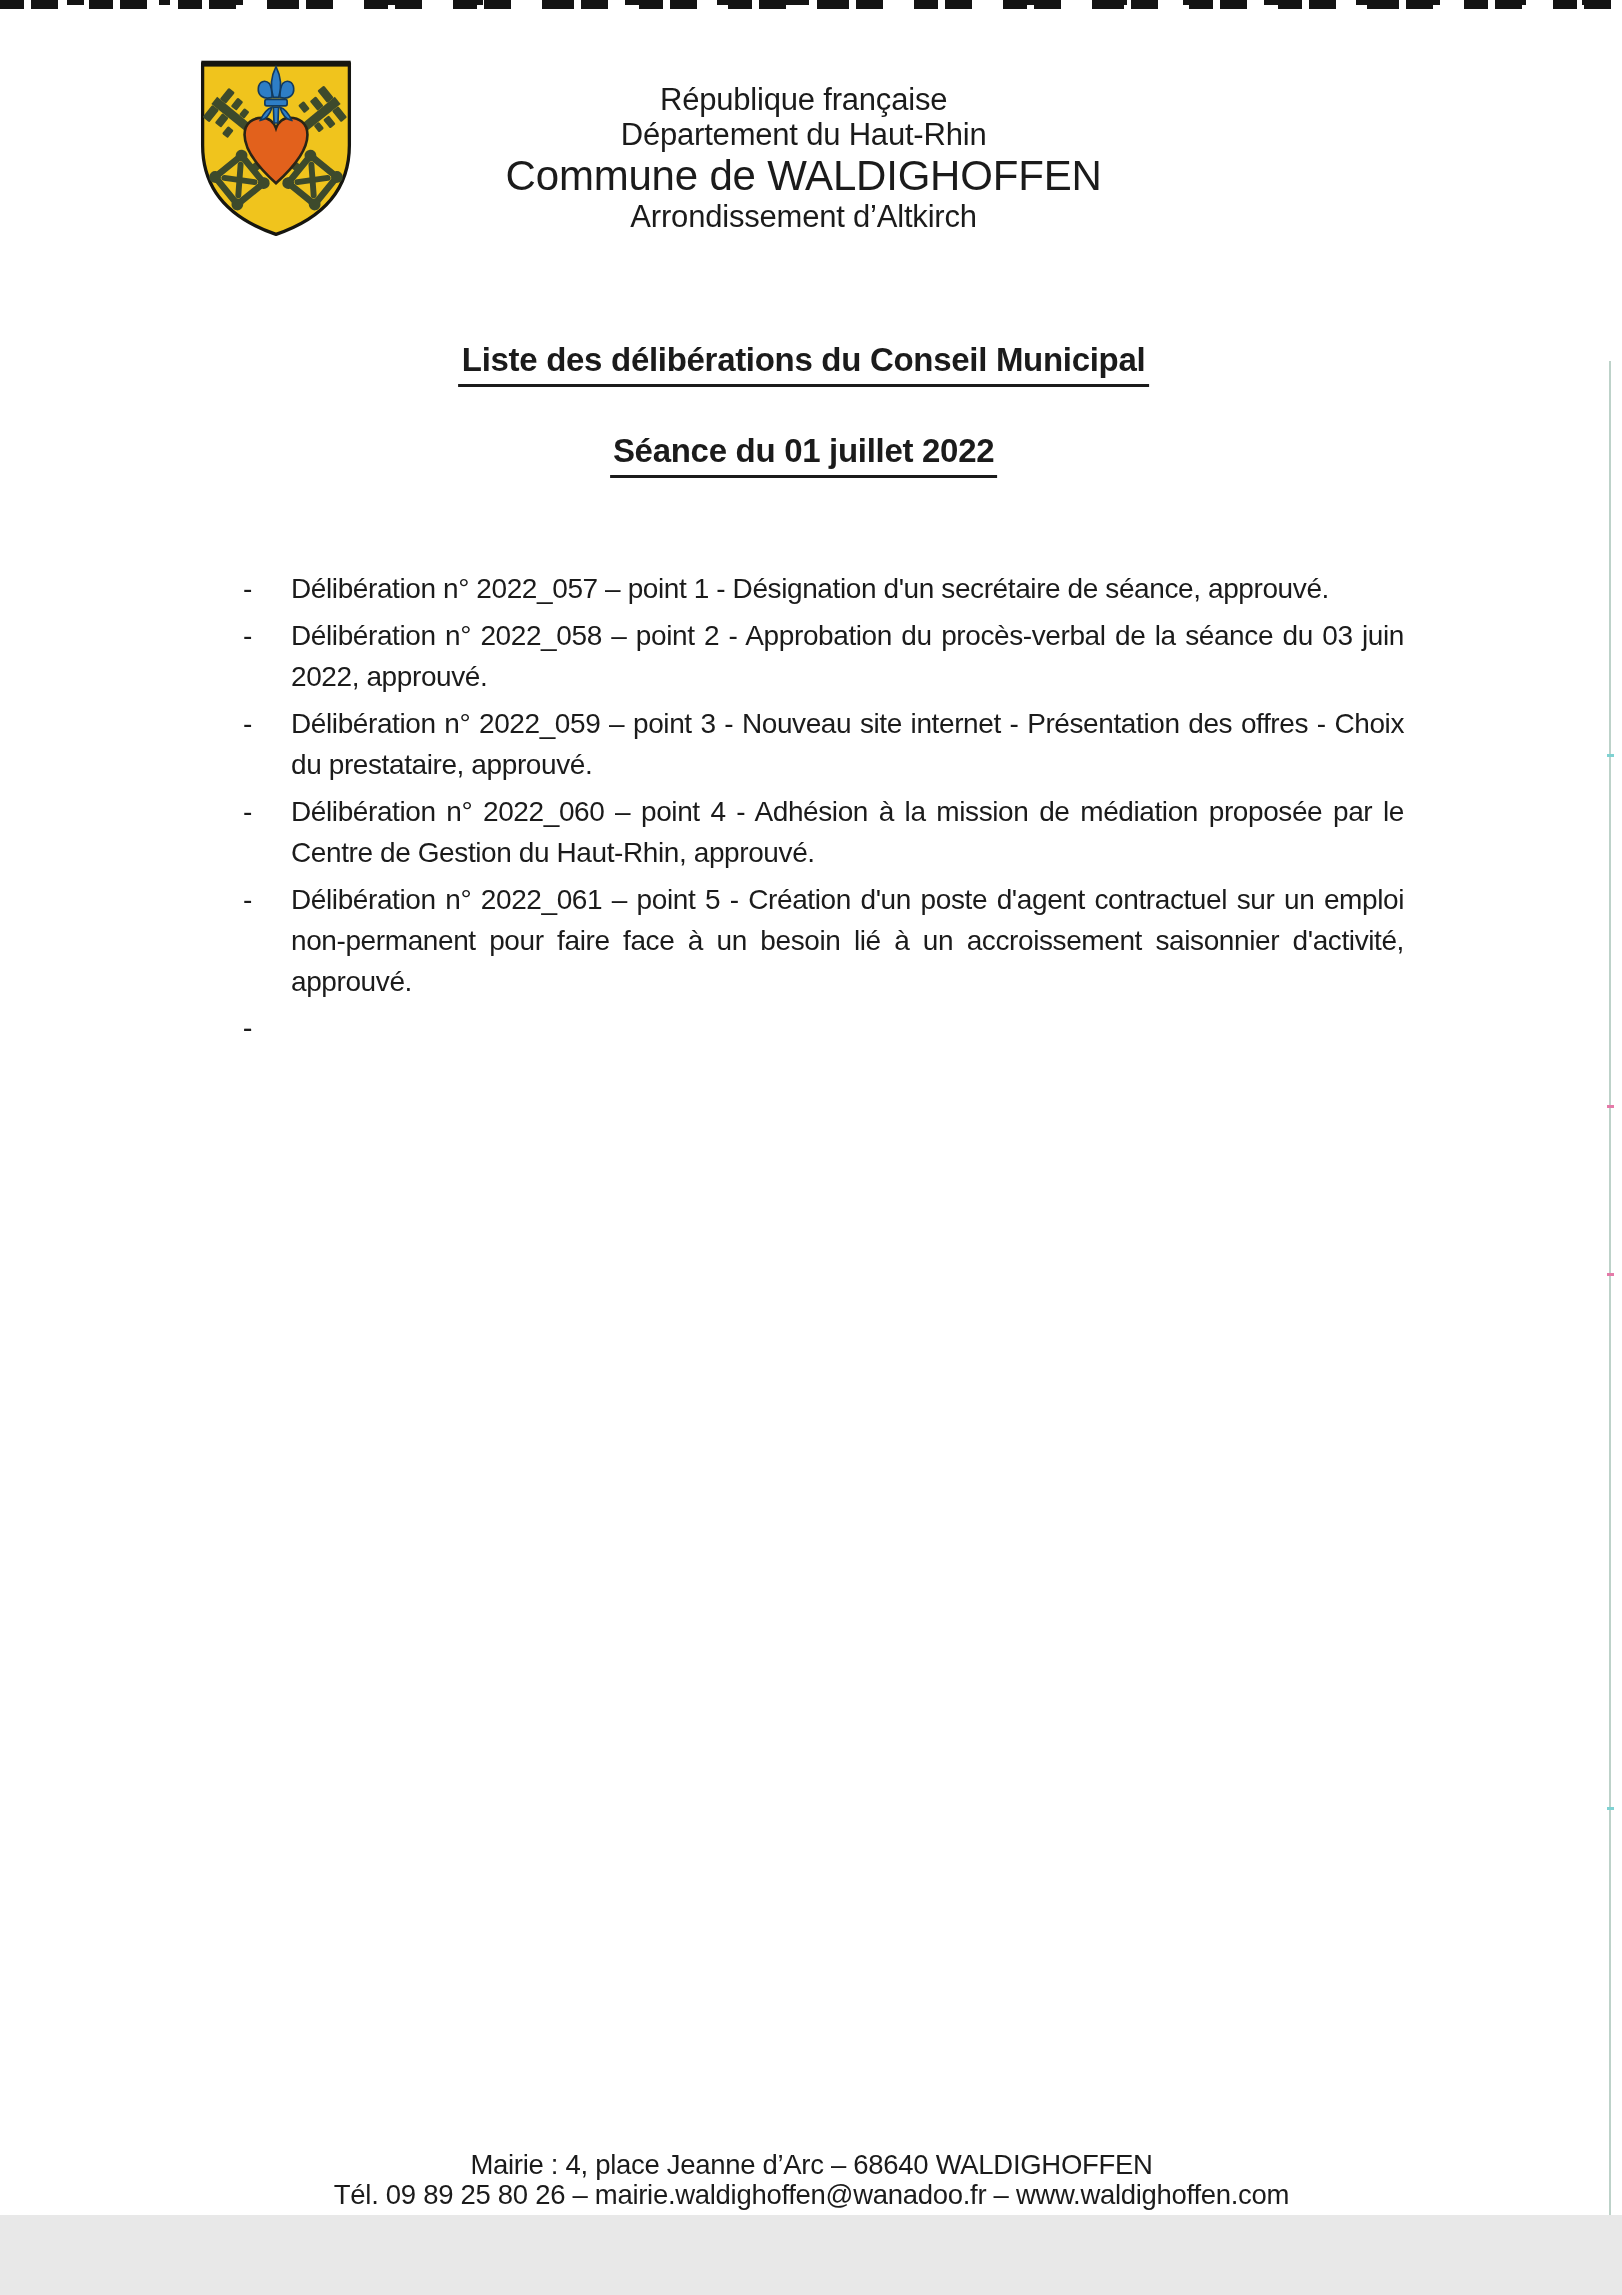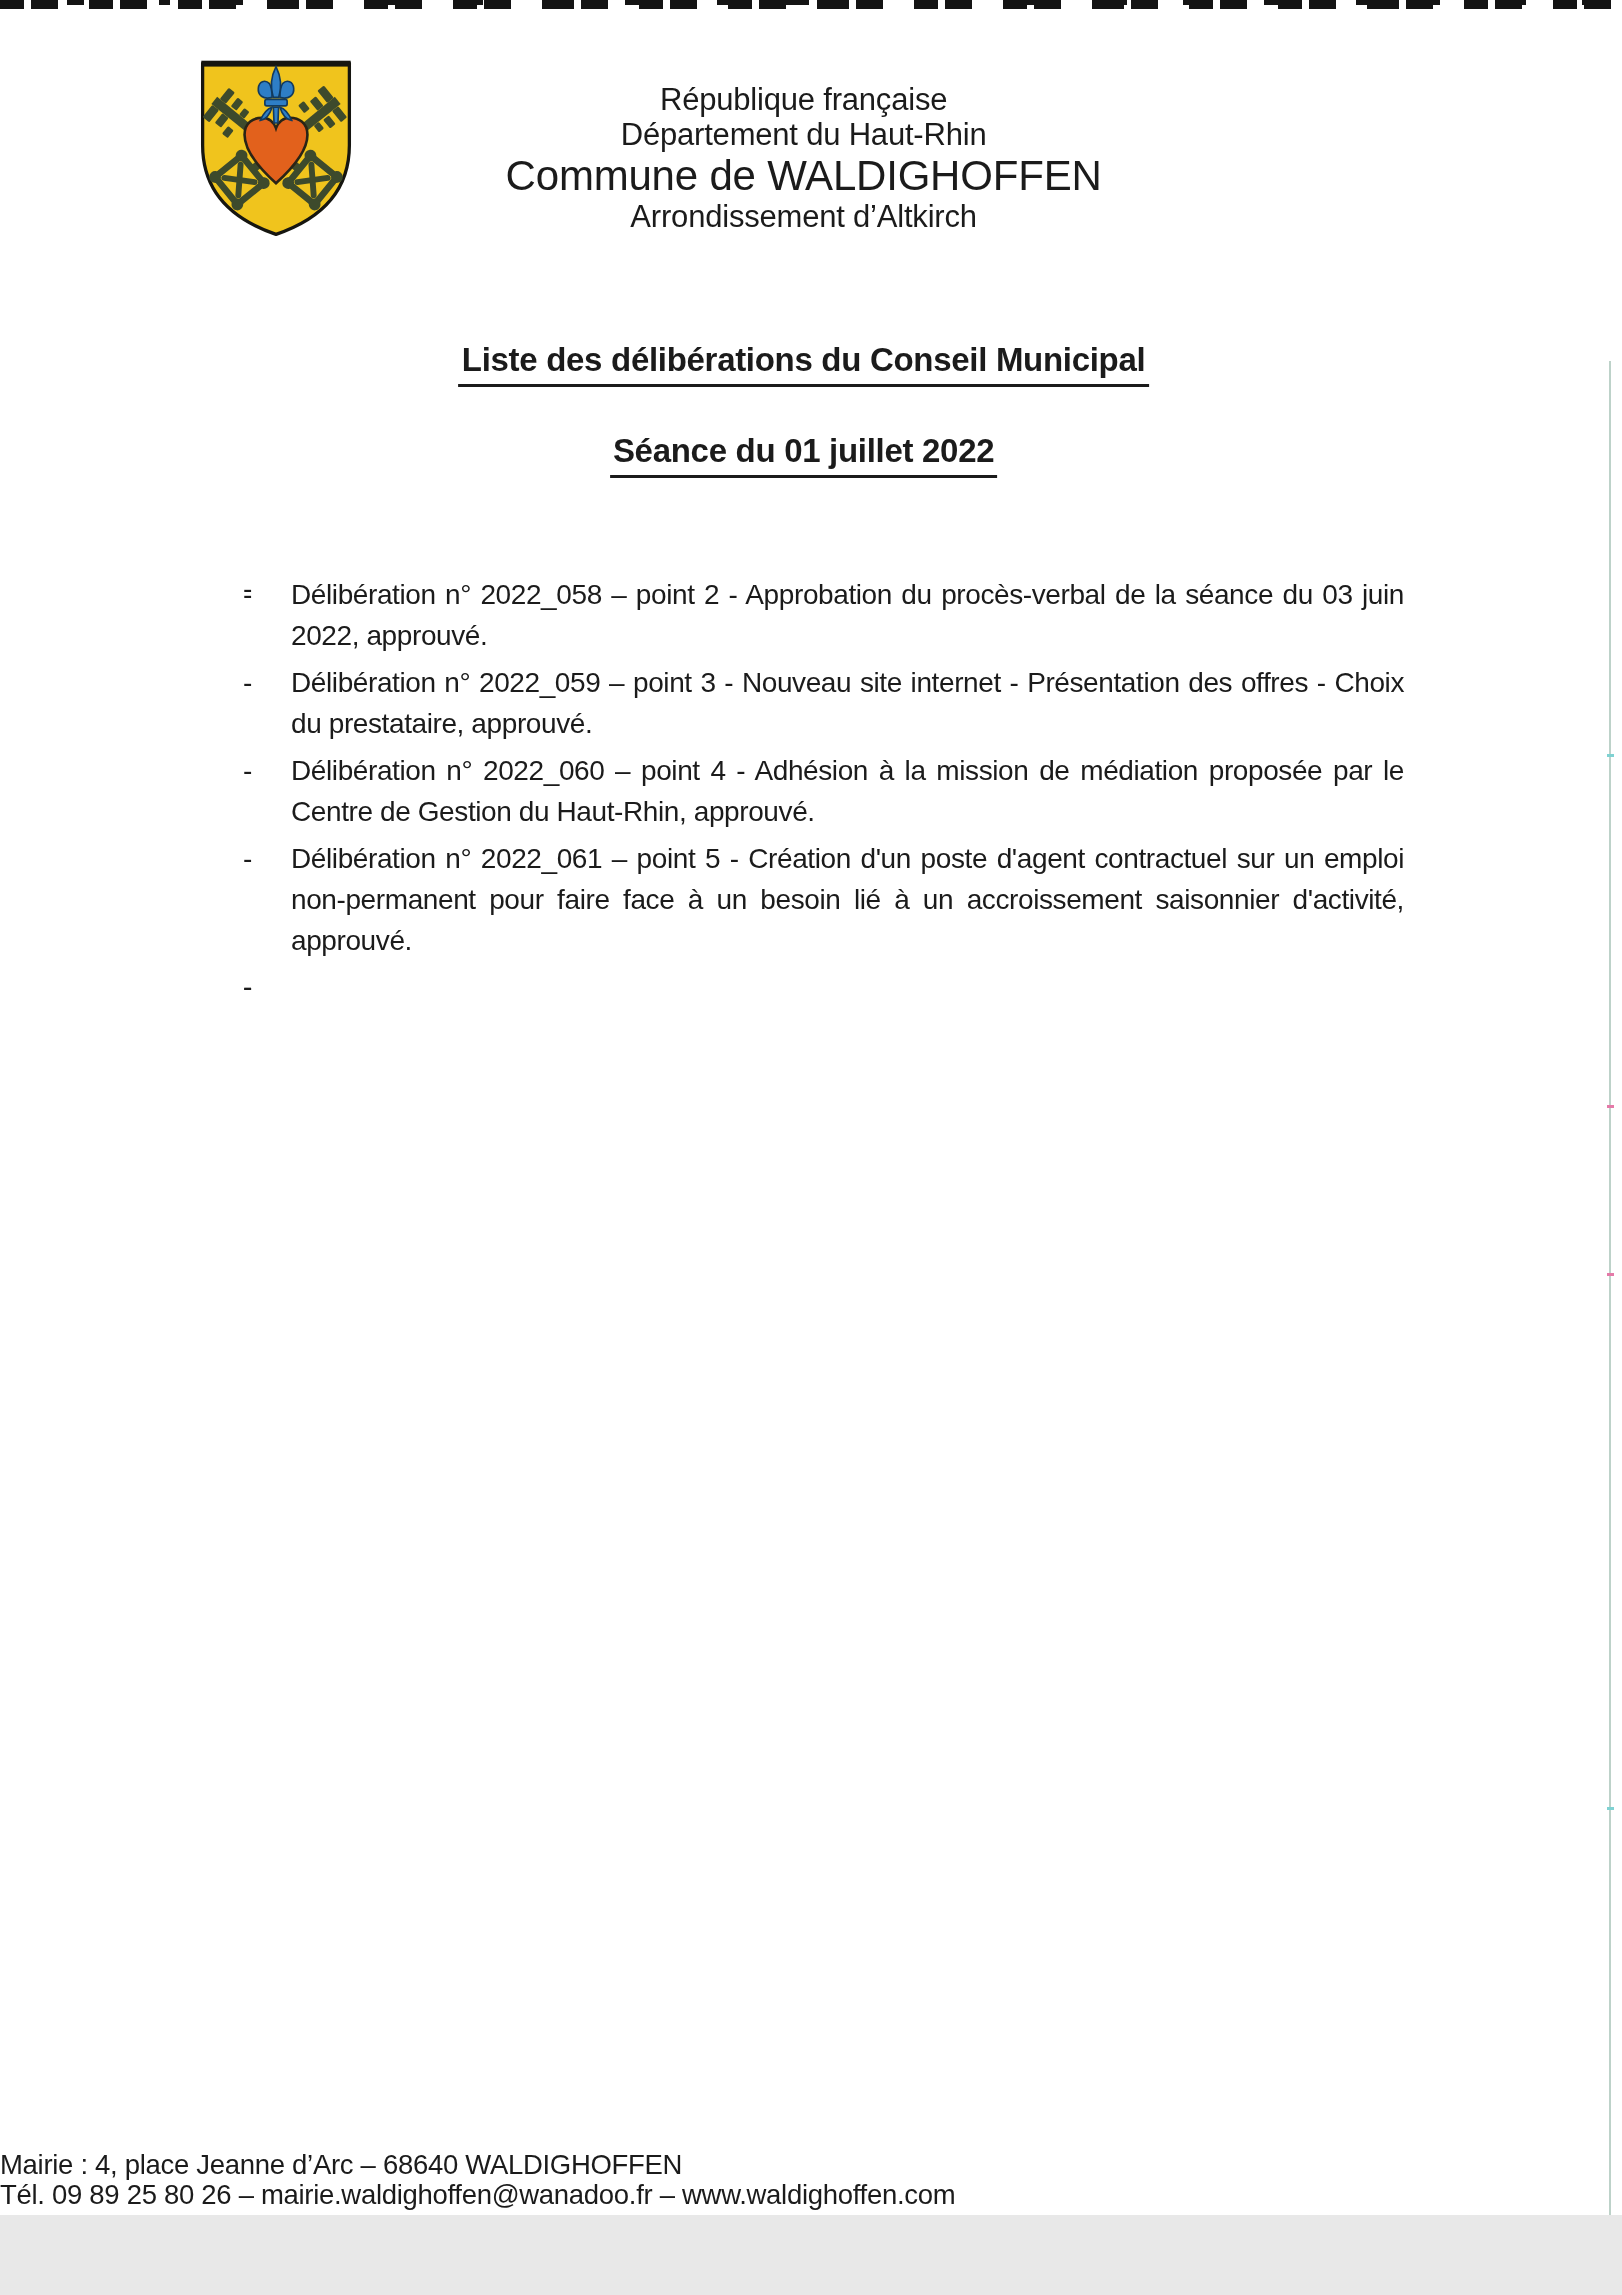--- a/index.html
+++ b/index.html
@@ -60,21 +60,21 @@
     position: relative;
     padding-left: 48px;
     font-size: 28px; line-height: 41px; letter-spacing: -0.4px;
     text-align: justify;
     margin-bottom: 5.9px;
   }
   .dash { position: absolute; left: 0; top: 0; }
 
   .footer {
     position: absolute; top: 2150px; left: 0; width: 1623px;
-    text-align: left; letter-spacing: -0.3px;
+    text-align: center; letter-spacing: -0.3px;
   }
   .footer-line { font-size: 27.5px; line-height: 30px; }
   .footer-line-small { font-size: 23.6px; line-height: 29px; }
   .u-thin { text-decoration: underline; text-underline-offset: 3.3px; }
 </style>
 </head>
 <body>
 
 <div class="page">
 
@@ -141,21 +141,21 @@
   </div>
 
   <div class="doc-title">
     <span class="u-thick">Liste des délibérations du Conseil Municipal</span>
   </div>
   <div class="doc-subtitle">
     <span class="u-thick">Séance du 01 juillet 2022</span>
   </div>
 
   <div class="delib-list">
-      <div class="item"><span class="dash">-</span></div>
+      <div class="item"><span class="dash">-</span><span>Délibération n° 2022_057 – point 1 - Désignation d'un secrétaire de séance, approuvé.</span></div>
       <div class="item"><span class="dash">-</span><span>Délibération n° 2022_058 – point 2 - Approbation du procès-verbal de la séance du 03 juin 2022, approuvé.</span></div>
       <div class="item"><span class="dash">-</span><span>Délibération n° 2022_059 – point 3 - Nouveau site internet - Présentation des offres - Choix du prestataire, approuvé.</span></div>
       <div class="item"><span class="dash">-</span><span>Délibération n° 2022_060 – point 4 - Adhésion à la mission de médiation proposée par le Centre de Gestion du Haut-Rhin, approuvé.</span></div>
       <div class="item"><span class="dash">-</span><span>Délibération n° 2022_061 – point 5 - Création d'un poste d'agent contractuel sur un emploi non-permanent pour faire face à un besoin lié à un accroissement saisonnier d'activité, approuvé.</span></div>
       <div class="item"><span class="dash">-</span></div>
       <div class="item"><span class="dash">-</span></div>
     </div>
 
   <div class="footer">
     <div class="footer-line">Mairie : 4, place Jeanne d’Arc – 68640 WALDIGHOFFEN</div>

